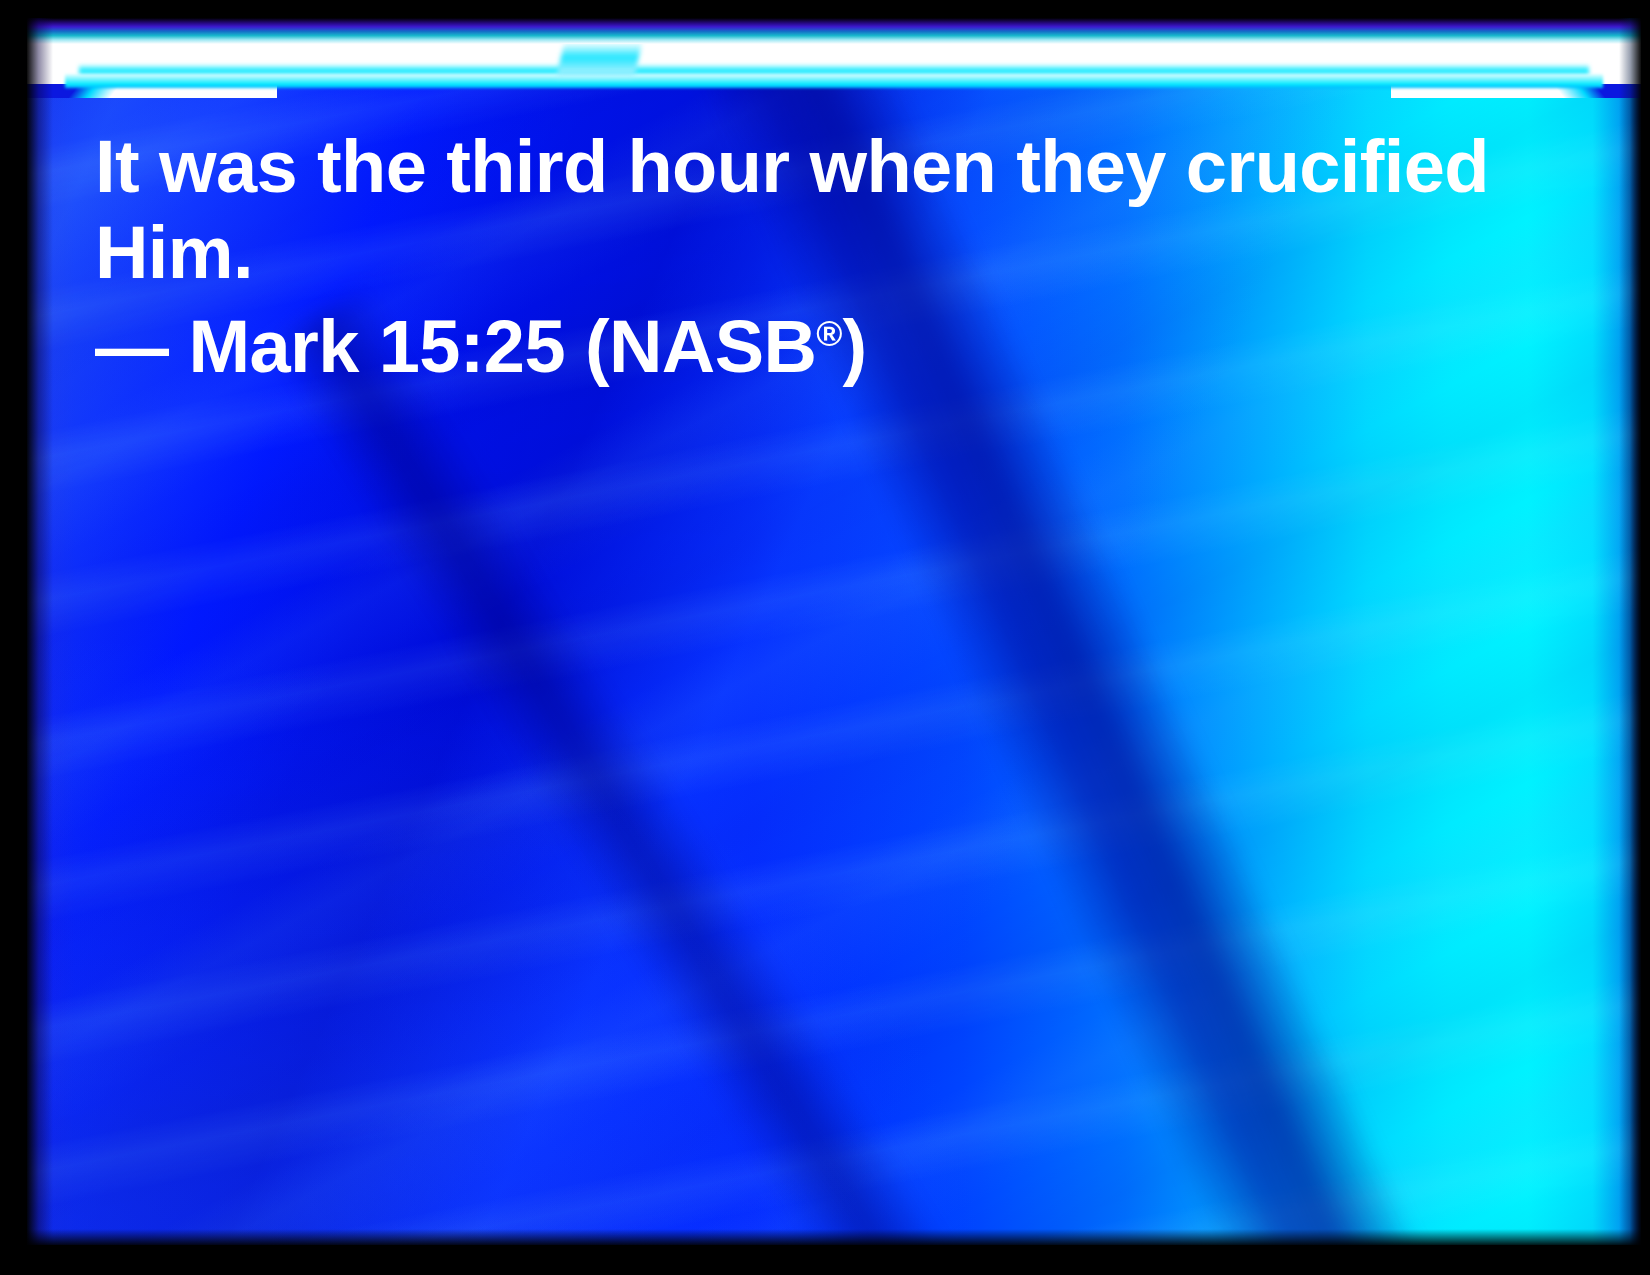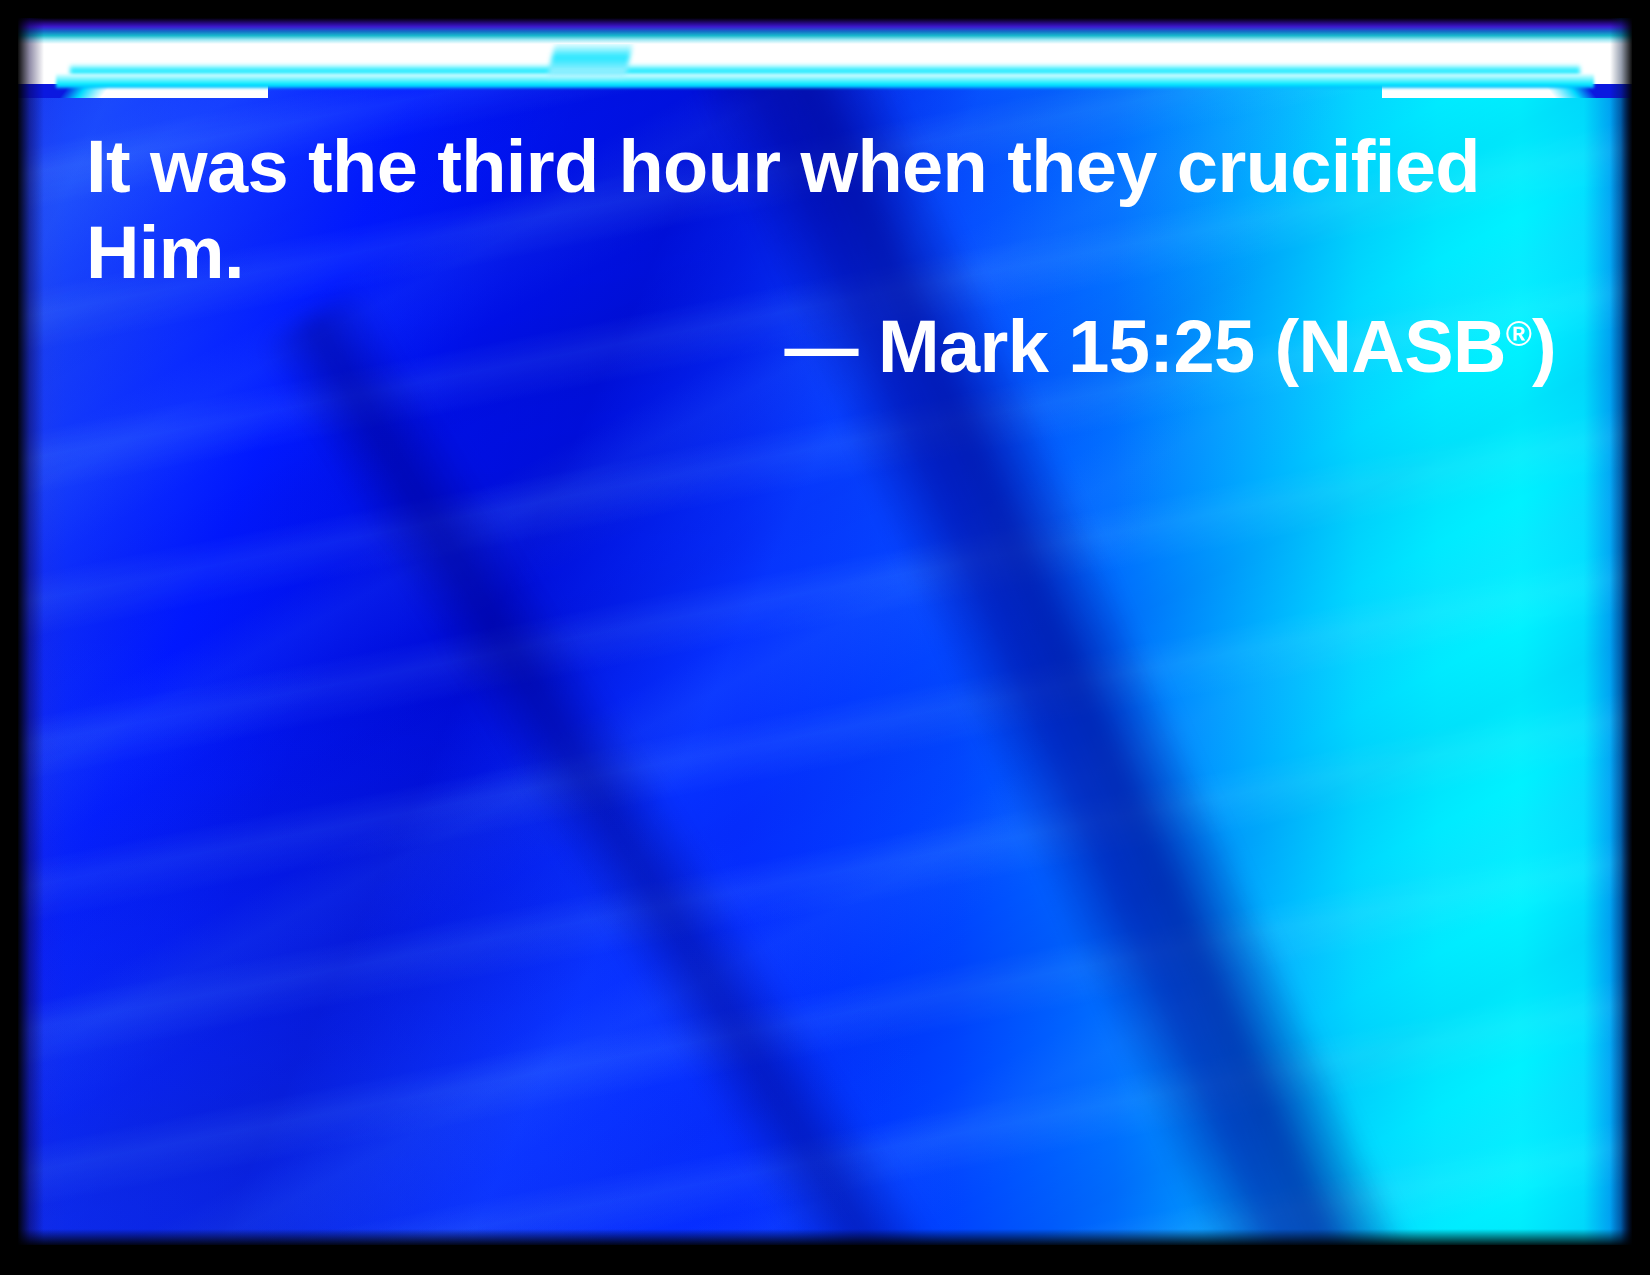--- a/index.html
+++ b/index.html
@@ -20,21 +20,21 @@
     position: relative;
     width: 1650px;
     height: 1275px;
     background: #000000;
     overflow: hidden;
   }
 
   
   #canvas {
     position: absolute;
-    left: 18px;
+    left: 27px;
     top: 18px;
     width: 1614px;
     height: 1227px;
     overflow: hidden;
     background: #b91c1c;
   }
 
   
   .bg-base {
     position: absolute;
@@ -293,21 +293,21 @@
     position: absolute;
     left: 68px;
     top: 286px;
     width: 1470px;
     color: #ffffff;
     font-family: "Liberation Sans", sans-serif;
     font-weight: bold;
     font-size: 74px;
     line-height: 86px;
     letter-spacing: -0.6px;
-    text-align: right;
+    text-align: left;
     white-space: nowrap;
   }
 
   #verse-citation .reg-mark {
     font-size: 0.48em;
     vertical-align: super;
     line-height: 0;
     letter-spacing: 0;
   }
 </style>

